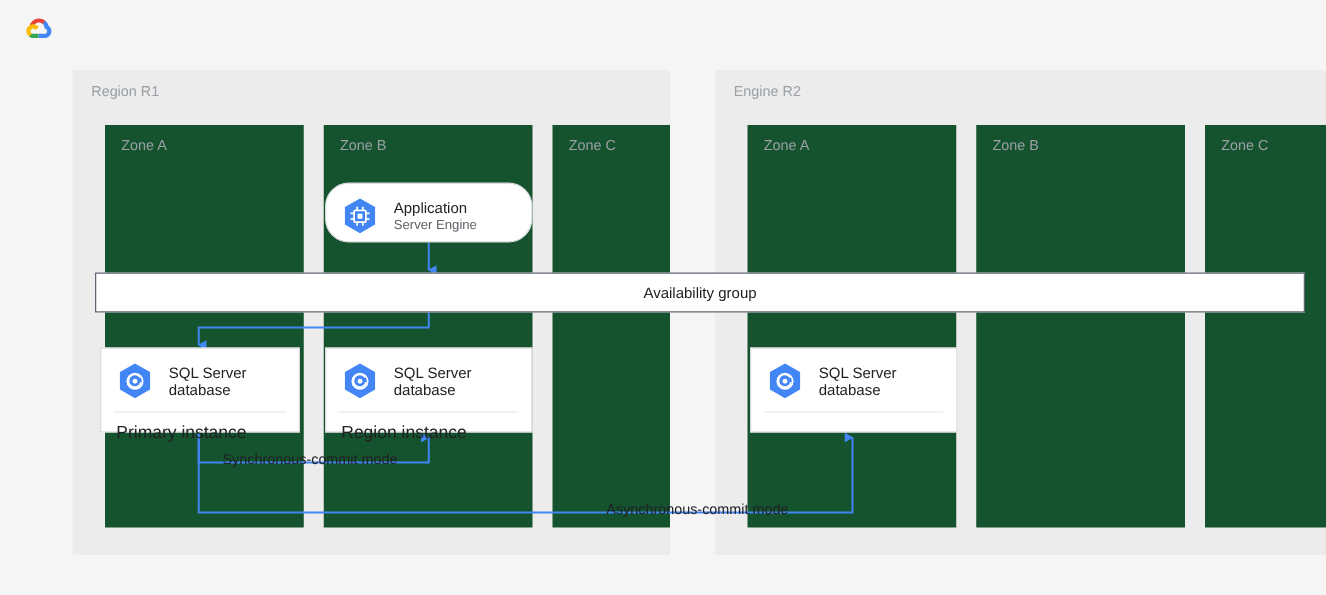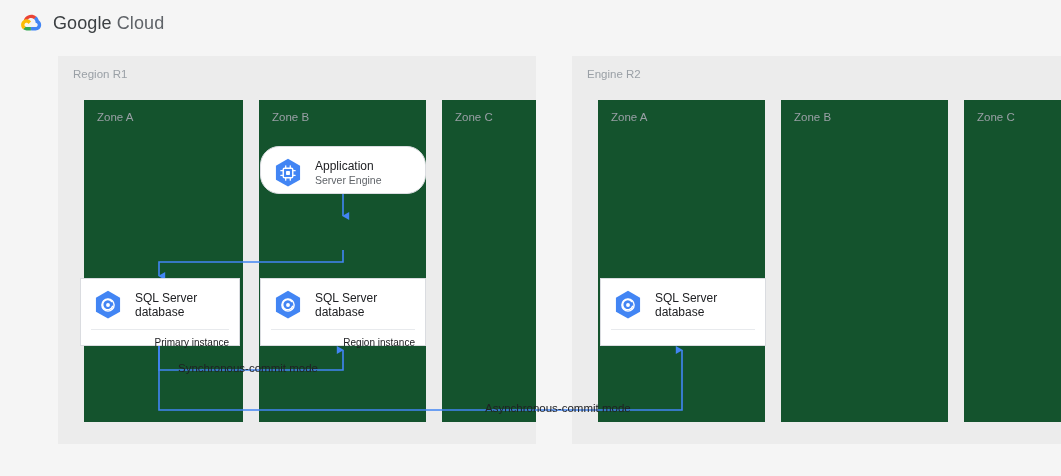--- a/index.html
+++ b/index.html
@@ -120,24 +120,23 @@
     font-size: 10.5px;
     color: #5f6368;
     margin-top: 1px;
   }
   .node-divider {
     height: 1px;
     background: #e8eaed;
     margin: 0 10px;
   }
   .node-footer {
-    font-size: 10px;
+    font-size: 14px;
     color: #202124;
     padding: 7px 10px 8px 12px;
-    text-align: right;
   }
 
   
   #node-application { left: 228px; top: 100px; width: 166px; height: 48px; border-radius: 19px; }
   #node-primary     { left: 48px;  top: 232px; width: 160px; height: 68px; }
   #node-standby     { left: 228px; top: 232px; width: 166px; height: 68px; }
   #node-secondary   { left: 568px; top: 232px; width: 166px; height: 68px; }
 
   
   #availability-group {
@@ -184,24 +183,20 @@
 </head>
 <body>
 
 <div class="header">
   <svg class="gc-logo" viewBox="0 0 32 28">
     <path d="M20.2 9.2l2.1-2.1.14-0.88C18.6 2.7 12.6 3.1 9.1 7.0c-0.97 1.08-1.69 2.44-2.07 3.8l0.75-0.11 4.2-0.69 0.32-0.33c1.86-2.04 5-2.31 7.14-0.56l0.76 0.09z" fill="#ea4335"></path>
     <path d="M25.5 10.74c-0.48-1.79-1.48-3.4-2.87-4.62l-2.95 2.95c1.25 1.02 1.97 2.57 1.94 4.19v0.52c1.45 0 2.62 1.18 2.62 2.62s-1.17 2.62-2.62 2.62h-5.25l-0.52 0.53v3.15l0.52 0.5h5.25c3.77 0.03 6.85-2.98 6.88-6.75 0.02-2.29-1.11-4.43-2.99-5.71z" fill="#4285f4"></path>
     <path d="M10.62 23.2h5.24v-4.2h-5.24c-0.37 0-0.74-0.08-1.08-0.24l-0.74 0.23-2.11 2.1-0.18 0.72c1.18 0.9 2.63 1.39 4.11 1.39z" fill="#34a853"></path>
     <path d="M10.62 9.45C6.85 9.47 3.81 12.55 3.83 16.32c0.01 2.1 0.99 4.08 2.65 5.37l3.04-3.04c-1.32-0.6-1.9-2.15-1.31-3.47 0.6-1.31 2.15-1.9 3.47-1.3 0.58 0.26 1.05 0.73 1.31 1.3l3.04-3.04c-1.29-1.69-3.3-2.68-5.41-2.69z" fill="#fbbc05"></path>
   </svg>
-  <div class="gc-wordmark">
-    <span class="w-bold">Google</span>
-    <span class="w-light">Cloud</span>
-  </div>
 </div>
 
 <div class="canvas">
 
   <div class="region" id="region-r1">
     <div class="region-label">Region R1</div>
   </div>
   <div class="zone" id="r1-zone-a">
     <div class="zone-label">Zone A</div>
   </div>
@@ -237,20 +232,23 @@
 
     <path d="M311,148 L311,170" stroke="#4285f4" stroke-width="1.6" fill="none" marker-end="url(#arrow-down)"></path>
 
     <path d="M311,204 L311,216 L127,216 L127,230" stroke="#4285f4" stroke-width="1.6" fill="none" marker-end="url(#arrow-down)"></path>
 
     <path d="M127,300 L127,324 L311,324 L311,304" stroke="#4285f4" stroke-width="1.6" fill="none" marker-end="url(#arrow-up)"></path>
 
     <path d="M127,300 L127,364 L650,364 L650,304" stroke="#4285f4" stroke-width="1.6" fill="none" marker-end="url(#arrow-up)"></path>
   </svg>
 
+  <div id="availability-group">
+    <span class="ag-label">Availability group</span>
+  </div>
 
   <div class="node" id="node-application">
     <div class="node-top">
       <svg class="node-icon" viewBox="0 0 40 40">
         <path d="M20 3.2 L34.2 11.4 L34.2 27.8 L20 36 L5.8 27.8 L5.8 11.4 Z" fill="#4285f4"></path>
         <rect x="14.4" y="14.4" width="11.2" height="11.2" rx="1.6" fill="none" stroke="#ffffff" stroke-width="1.7"></rect>
         <rect x="17.7" y="17.7" width="4.6" height="4.6" rx="0.8" fill="#ffffff"></rect>
         <g stroke="#ffffff" stroke-width="1.5" stroke-linecap="round">
           <line x1="17.3" y1="11.6" x2="17.3" y2="14.2"></line>
           <line x1="22.7" y1="11.6" x2="22.7" y2="14.2"></line>

